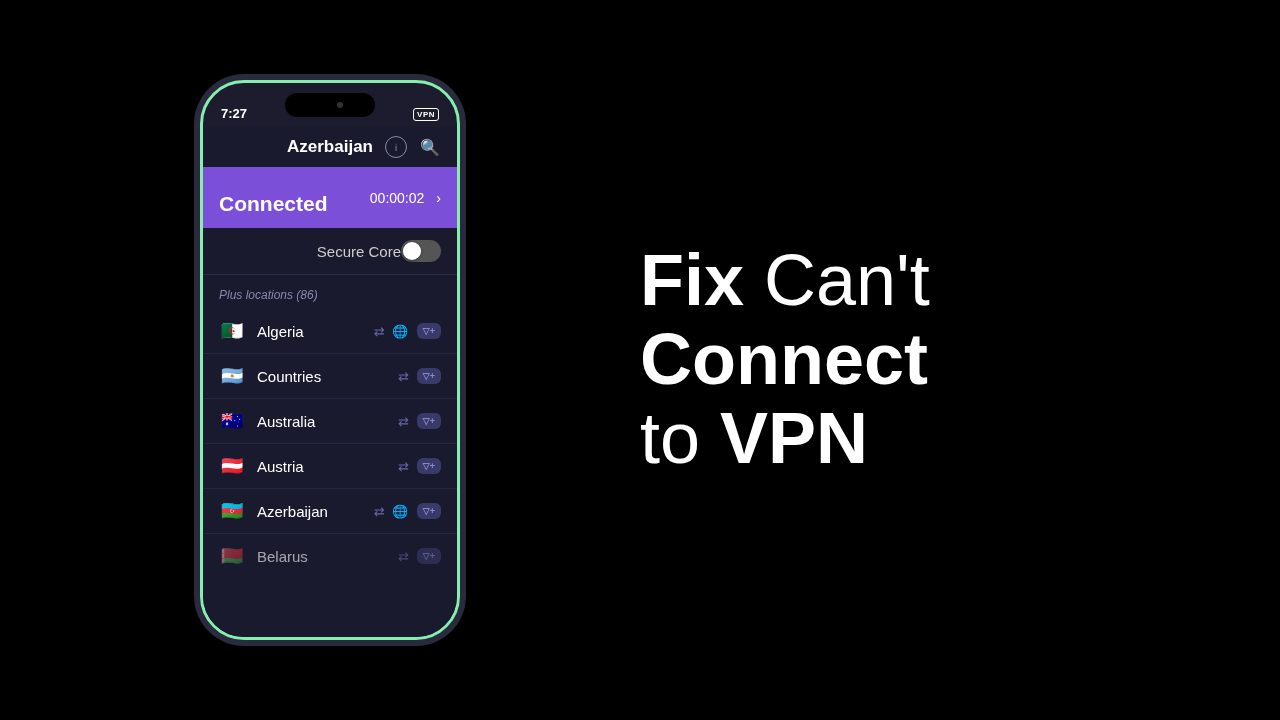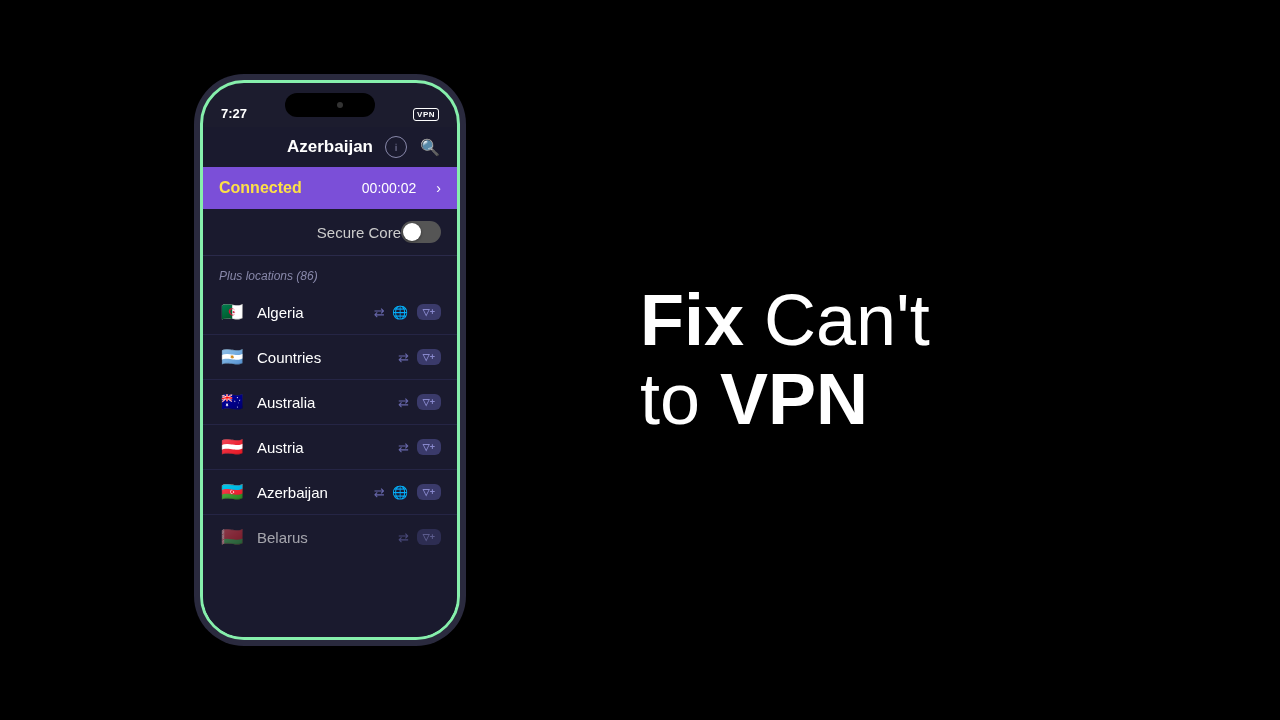--- a/index.html
+++ b/index.html
@@ -150,29 +150,30 @@
     .connected-row {
       background: #7b4fd8;
       padding: 12px 16px;
       display: flex;
       align-items: center;
       justify-content: space-between;
       cursor: pointer;
     }
 
     .connected-label {
-      color: #fde047;
-      font-size: 16px;
+      color: #ffffff;
+      font-size: 21px;
       font-weight: 600;
+      margin-top: 13px;
     }
 
     .connected-right {
       display: flex;
       align-items: center;
-      gap: 20px;
+      gap: 12px;
     }
 
     .connected-timer {
       color: #fff;
       font-size: 14px;
       font-weight: 500;
     }
 
     .chevron-right {
       color: #fff;
@@ -435,15 +436,18 @@
       </div>
     </div>
   </div>
 </div>
 
 <div class="right-text">
   <span class="text-line">
     <span class="bold">Fix</span><span class="regular"> Can't</span>
   </span>
   <span class="text-line">
+    <span class="bold">Connect</span>
+  </span>
+  <span class="text-line">
     <span class="regular">to </span><span class="bold">VPN</span>
   </span>
 </div>
 
 </body></html>

